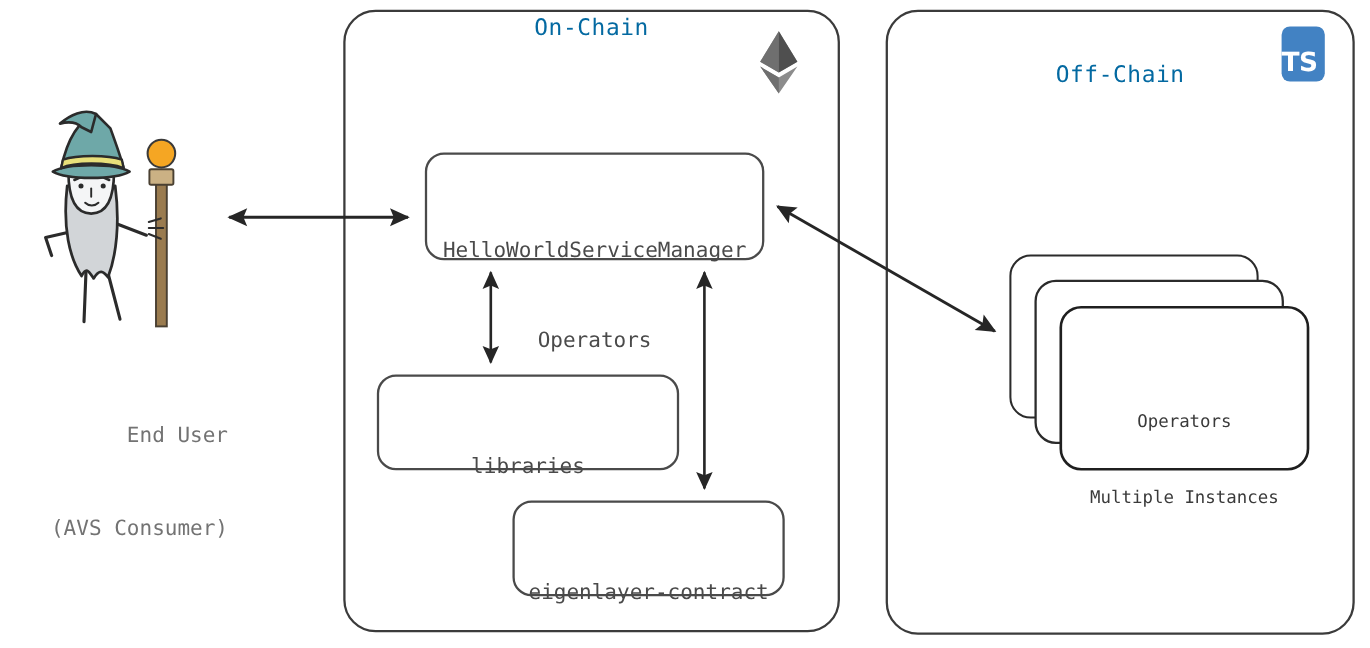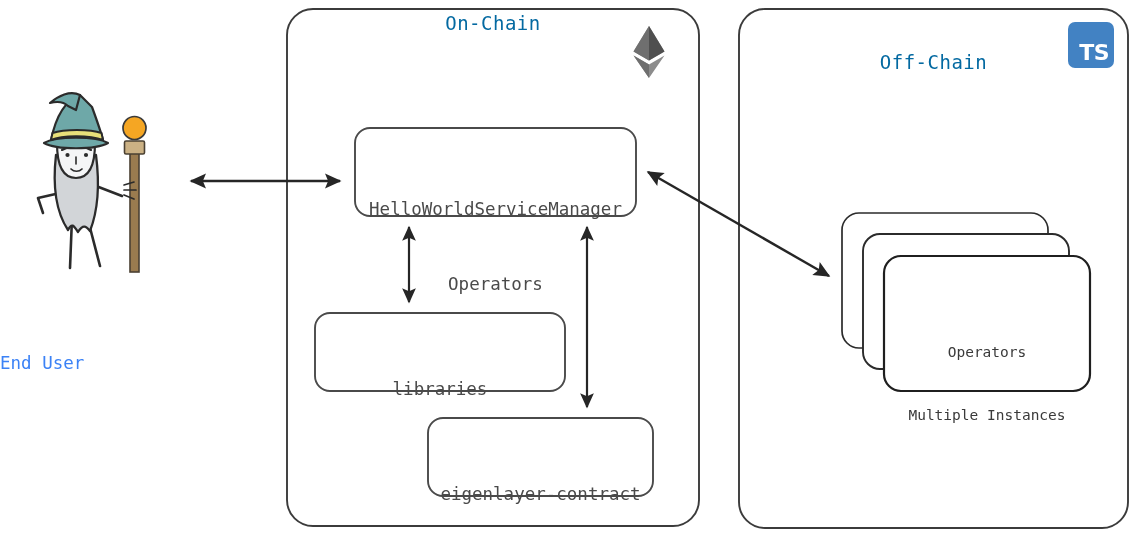--- a/index.html
+++ b/index.html
@@ -45,36 +45,35 @@
   }
   .node-label.small {
     font-size: 14.5px;
     line-height: 21px;
     color: #3a3a3a;
   }
   .actor-label {
     position: absolute;
     font-family: "DejaVu Sans Mono", monospace;
     font-size: 17.5px;
-    color: #3b82f6;
+    color: #737373;
     line-height: 26px;
-    text-align: left;
+    text-align: right;
     white-space: pre;
   }
   .ts-badge {
     position: absolute;
     left: 1068px;
     top: 22px;
-    width: 46px;
+    width: 36px;
     height: 46px;
     border-radius: 7px;
     background: #4282c3;
     display: flex;
     align-items: flex-end;
-    justify-content: flex-end;
     box-sizing: border-box;
     padding: 0 5px 4px 0;
   }
   .ts-badge span {
     font-family: "DejaVu Sans", sans-serif;
     font-weight: bold;
     font-size: 22px;
     color: #ffffff;
     letter-spacing: -0.5px;
     line-height: 1;
@@ -207,15 +206,16 @@
     
   </div>
 
   <div class="node-label small" style="left:884px; top:300px; width:206px;">
     <div>Operators</div>
     <div>Multiple Instances</div>
   </div>
 
   <div class="actor-label" style="left:0px; top:298px; width:190px;">
     <div>End User</div>
+    <div>(AVS Consumer)</div>
   </div>
 
 </div>
 
 </body></html>

